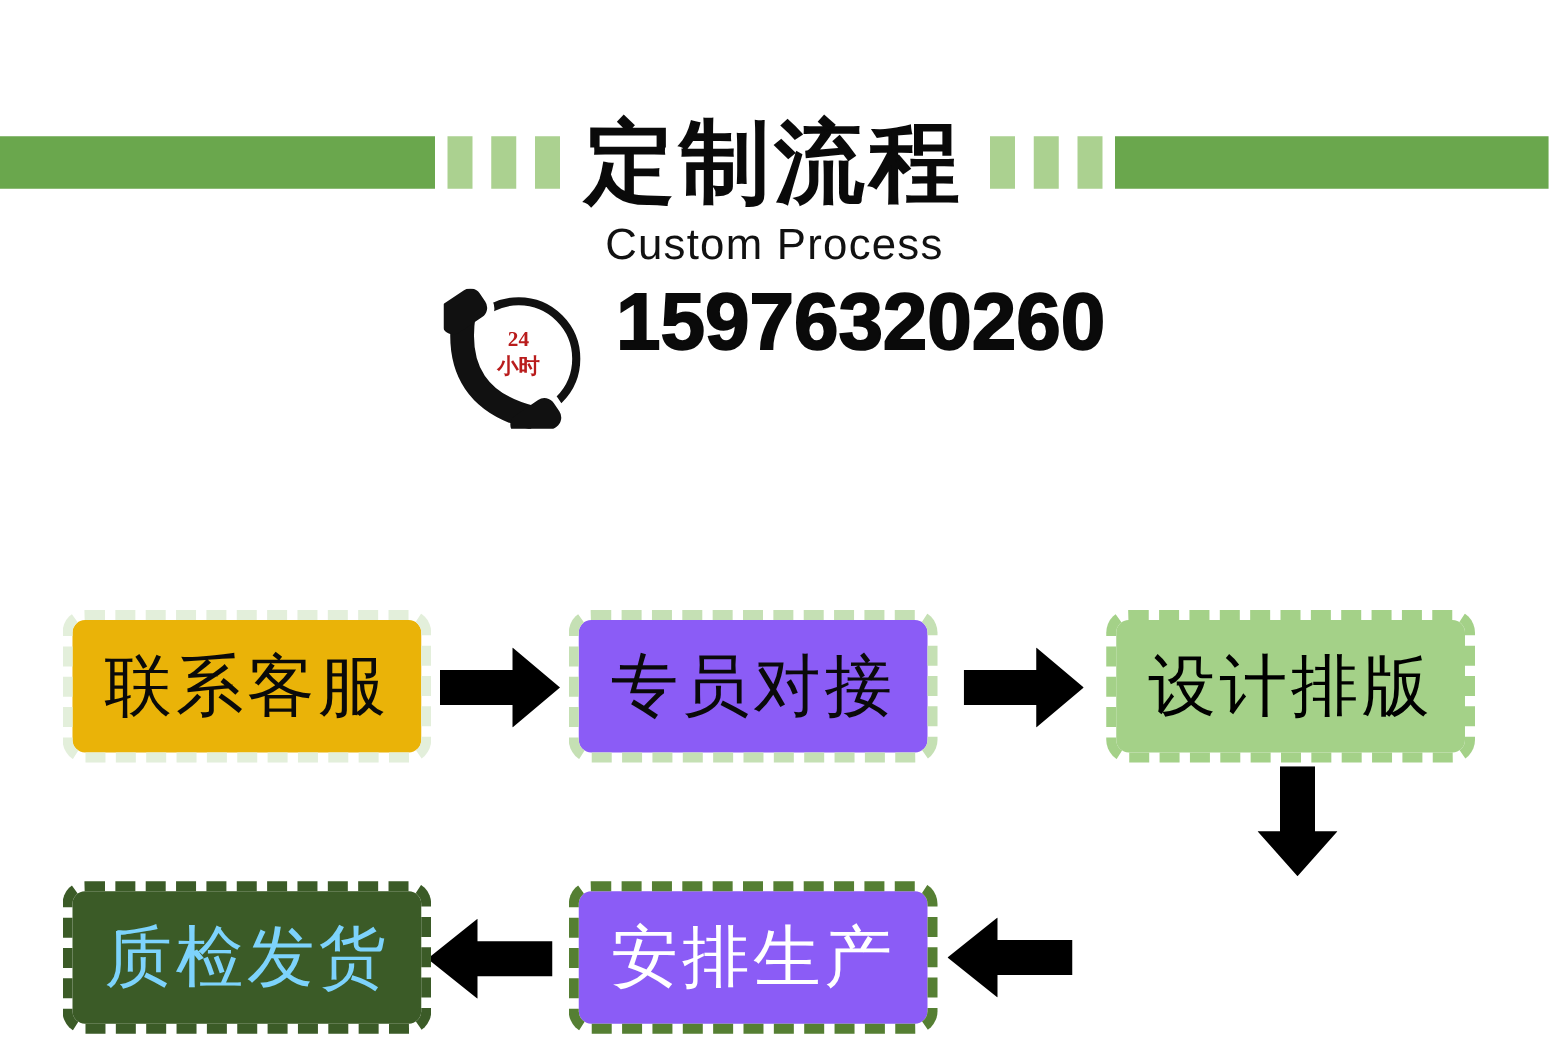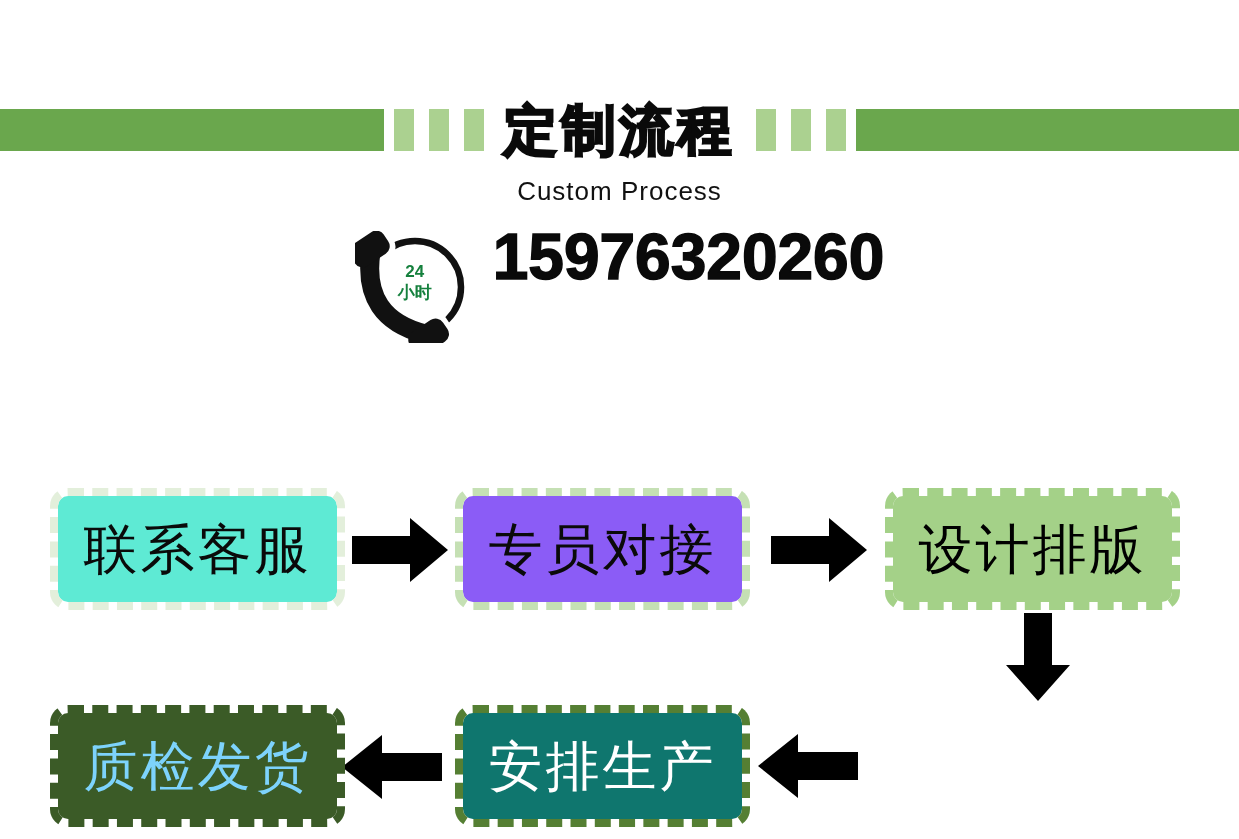--- a/index.html
+++ b/index.html
@@ -7,34 +7,34 @@
     width:1239px;height:839px;position:relative;overflow:hidden;
     background:#ffffff;font-family:"Liberation Sans",sans-serif;color:#0a0a0a;
   }
   
   .hdr{position:absolute;top:75px;left:0;right:0;height:110px;
        display:flex;align-items:center;}
   .hdr-bar{flex:1 1 0;height:42px;background:var(--bar-color,#6aa74d);}
   .sq-group{display:flex;gap:15px;margin:0 10px;}
   .sq{width:20px;height:42px;background:var(--square-color,#abd190);}
   .page-title{
-    font-size:54px;font-weight:bold;letter-spacing:4px;line-height:1;
+    font-size:72px;font-weight:normal;letter-spacing:4px;line-height:1;
     margin:0 10px;white-space:nowrap;color:#0a0a0a;
     -webkit-text-stroke:2.5px #0a0a0a;
   }
   .page-subtitle{
     position:absolute;top:176px;left:0;right:0;text-align:center;
-    font-size:26px;color:#111;letter-spacing:1px;
+    font-size:35px;color:#111;letter-spacing:1px;
   }
   
   .contact{position:absolute;top:225px;left:0;right:0;
            display:flex;justify-content:center;align-items:flex-start;gap:26px;}
   .phone-icon-wrap{position:relative;width:112px;height:112px;margin-top:6px;flex:0 0 auto;}
   .badge{position:absolute;left:14px;top:30px;width:92px;text-align:center;
-         font-weight:bold;font-size:17px;line-height:1.25;color:#15803d;}
+         font-weight:bold;font-size:17px;line-height:1.25;color:#b91c1c;font-family:Liberation Serif, serif;}
   .num-col{display:flex;flex-direction:column;align-items:flex-end;}
   .phone-number{
     font-size:64px;font-weight:bold;line-height:1;letter-spacing:0;
     -webkit-text-stroke:1.5px #0a0a0a;white-space:nowrap;
   }
   .contact-name{
     margin-top:40px;font-size:50px;font-weight:bold;line-height:1;
     -webkit-text-stroke:1.5px #0a0a0a;white-space:nowrap;
   }
   
@@ -97,21 +97,21 @@
       <div>小时</div>
     </div>
   </div>
   <div class="num-col">
     <div class="phone-number">15976320260</div>
   </div>
 </div>
 
 <div class="flow" style="color: rgb(0, 0, 0);">
 
-  <div class="step s0" style="background-color: #5eead4; border-color: rgb(227, 239, 219); color: rgb(10, 10, 10);">
+  <div class="step s0" style="background-color: #eab308; border-color: rgb(227, 239, 219); color: rgb(10, 10, 10);">
     <span>联系客服</span>
   </div>
   <div class="arrow a1">
     <svg width="96" height="64" viewBox="0 0 96 64">
         <path fill="currentColor" d="M0 18 H58 V0 L96 32 L58 64 V46 H0 Z"></path>
       </svg>
   </div>
   <div class="step s1" style="background-color: #8b5cf6; border-color: rgb(197, 224, 180); color: rgb(10, 10, 10);">
     <span>专员对接</span>
   </div>
@@ -128,21 +128,21 @@
     <svg width="64" height="88" viewBox="0 0 64 88">
         <path fill="currentColor" d="M18 0 H46 V52 H64 L32 88 L0 52 H18 Z"></path>
       </svg>
   </div>
 
   <div class="arrow a3">
     <svg width="100" height="64" viewBox="0 0 100 64">
         <path fill="currentColor" d="M100 18 H40 V0 L0 32 L40 64 V46 H100 Z"></path>
       </svg>
   </div>
-  <div class="step s4" style="background-color: #0f766e; border-color: rgb(85, 127, 51); color: rgb(255, 255, 255);">
+  <div class="step s4" style="background-color: #8b5cf6; border-color: rgb(85, 127, 51); color: rgb(255, 255, 255);">
     <span>安排生产</span>
   </div>
   <div class="arrow a4">
     <svg width="100" height="64" viewBox="0 0 100 64">
         <path fill="currentColor" d="M100 18 H40 V0 L0 32 L40 64 V46 H100 Z"></path>
       </svg>
   </div>
   <div class="step s5" style="background-color: rgb(59, 91, 39); border-color: rgb(59, 91, 39); color: #7dd3fc;">
     <span>质检发货</span>
   </div>

